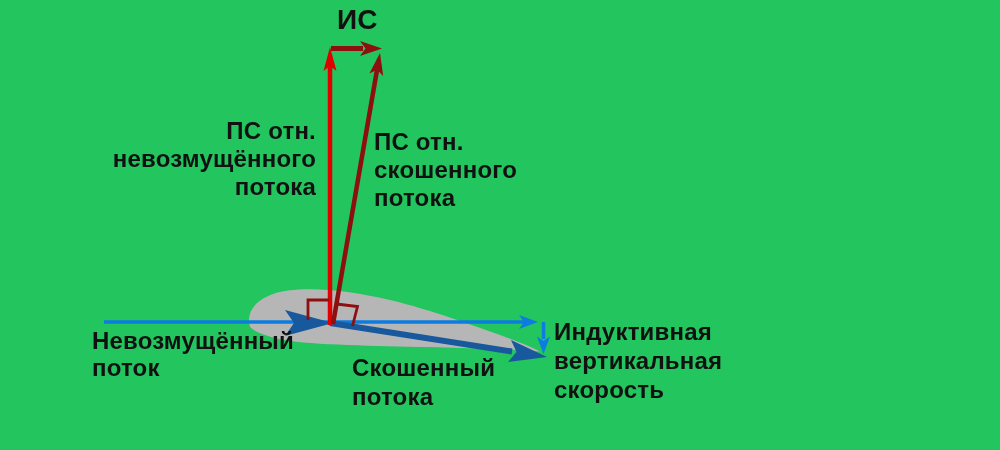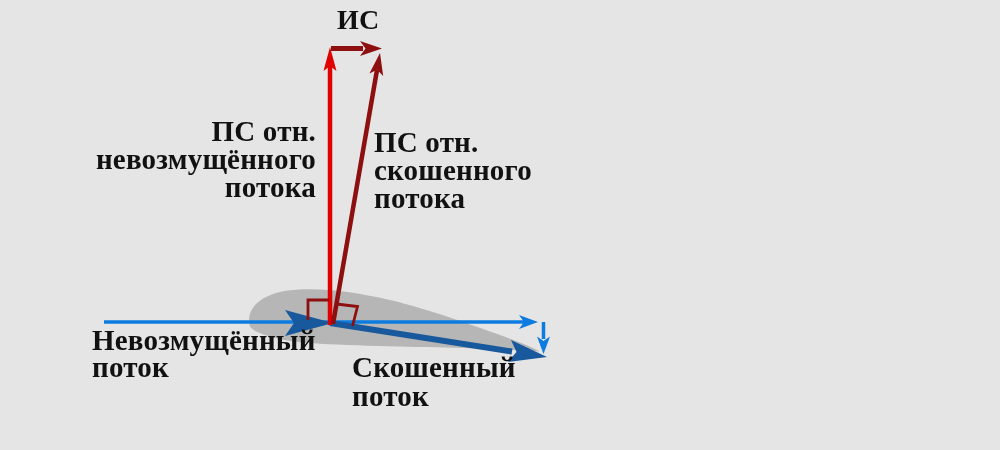--- a/index.html
+++ b/index.html
@@ -7,30 +7,30 @@
     --dark-red:#8e0f0f;
     --bright-blue:#0d7ce1;
     --dark-blue:#18589c;
     --airfoil-gray:#b6b6b6;
     --text-color:#111111;
   }
   html,body{margin:0;padding:0;background:#ffffff;}
   #stage{
     position:relative;
     width:1000px;height:450px;
-    background:#e5e5e5;
+    background:#22c55e;
     overflow:hidden;
-    font-family:Liberation Serif, serif;
+    font-family:Liberation Sans, sans-serif;
   }
   #vectors{position:absolute;left:0;top:0;width:1000px;height:450px;}
   .lbl{
     position:absolute;
     color:var(--text-color);
     font-weight:700;
-    font-size:29px;
+    font-size:24px;
     line-height:28px;
     white-space:pre-line;
     letter-spacing:0.2px;
   }
   .lbl.right{text-align:right;}
   #label-is{font-size:28px;line-height:30px;}
   
   .stroke-bright-red{stroke:var(--bright-red);}
   .fill-bright-red{fill:var(--bright-red);}
   .stroke-dark-red{stroke:var(--dark-red);}
@@ -102,15 +102,18 @@
 потока</div>
 
   <div class="lbl" style="left:374px;top:128px;">ПС отн.
 скошенного
 потока</div>
 
   <div class="lbl" style="left:92px;top:327px;line-height:27px;">Невозмущённый
 поток</div>
 
   <div class="lbl" style="left:352px;top:353px;line-height:29px;">Скошенный
-поток</div>
+потока</div>
 
+  <div class="lbl" style="left:554px;top:317px;line-height:29px;">Индуктивная
+вертикальная
+скорость</div>
 </div>
 
 </body></html>

